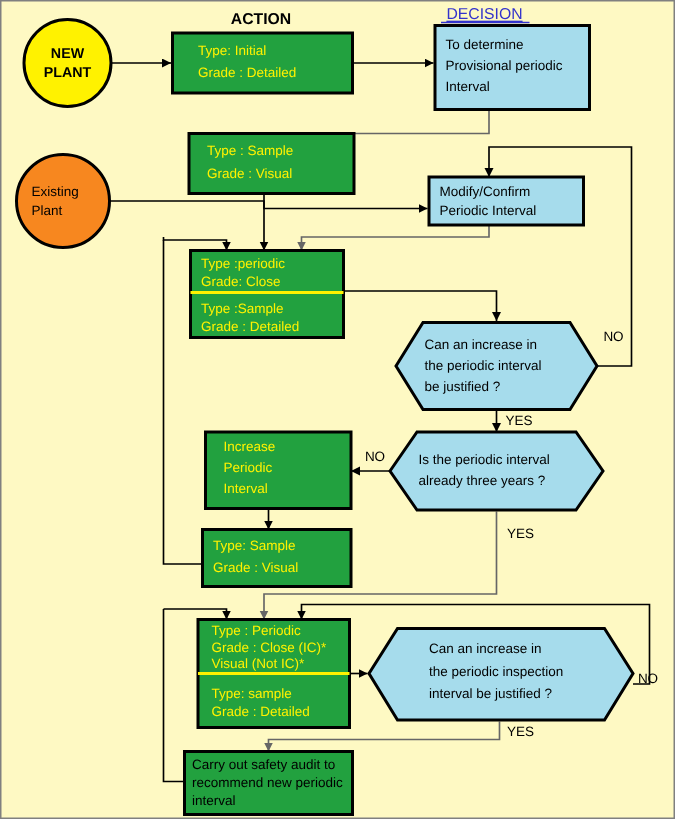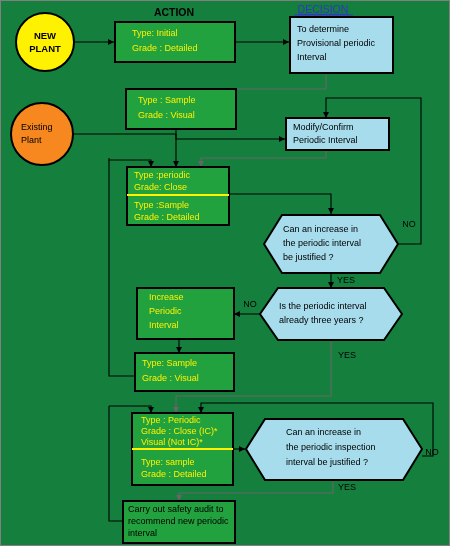--- a/index.html
+++ b/index.html
@@ -7,21 +7,21 @@
     padding: 0;
     background: #ffffff;
   }
   body {
     font-family: "Liberation Sans", sans-serif;
   }
   #chart-root {
     position: relative;
     width: 450px;
     height: 546px;
-    background: #15803d;
+    background: #fef9c3;
     border: 1px solid #808080;
     box-sizing: border-box;
     overflow: hidden;
   }
   svg.flow {
     position: absolute;
     left: 0;
     top: 0;
     width: 450px;
     height: 546px;

